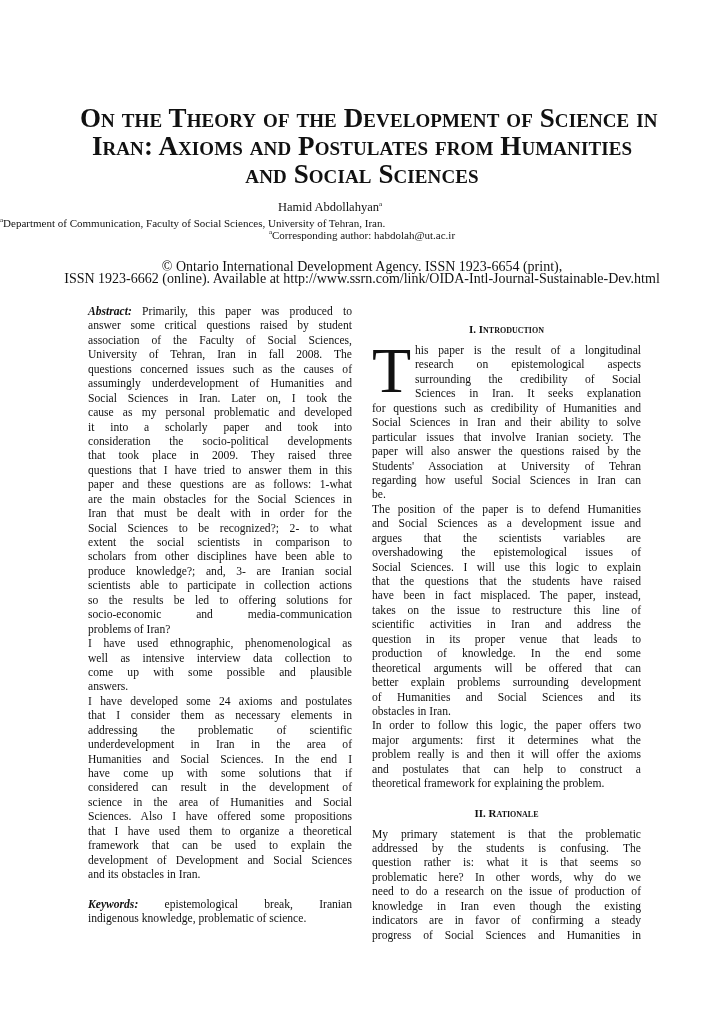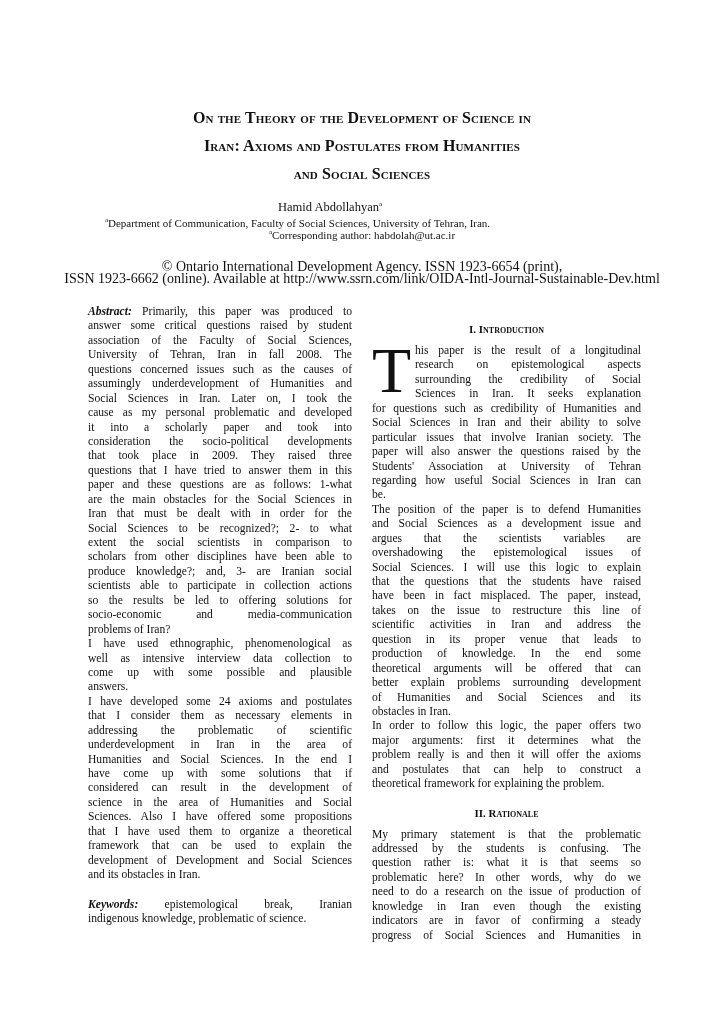--- a/index.html
+++ b/index.html
@@ -1,23 +1,23 @@
 <!DOCTYPE html>
 <html><head>
 <meta charset="utf-8">
 <style>
   html, body { margin: 0; padding: 0; background: #ffffff; }
   body { width: 724px; height: 1024px; position: relative; overflow: hidden; color: #111; font-family: "Liberation Serif", "DejaVu Serif", serif; }
   .page { position: absolute; left: 0; top: 0; width: 724px; height: 1024px; background: #fff; }
 
-  .title { position: absolute; left: 80px; width: 564px; top: 104px; text-align: center; font-weight: bold; font-variant: small-caps; font-size: 16px; line-height: 28px; letter-spacing: 0.1px; }
+  .title { position: absolute; left: 80px; width: 564px; top: 104px; text-align: center; font-weight: bold; font-variant: small-caps; font-size: 27px; line-height: 28px; letter-spacing: 0.1px; }
   .title div { white-space: nowrap; }
 
   .author { position: absolute; left: 0; width: 660px; top: 200px; text-align: center; font-size: 12.5px; line-height: 15px; }
-  .affil { position: absolute; left: 0; width: 595px; top: 216px; text-align: center; font-size: 11px; line-height: 14px; }
+  .affil { position: absolute; left: 0; width: 595px; top: 216px; font-size: 11px; line-height: 14px; }
   .corr { position: absolute; left: 0; width: 724px; top: 228px; text-align: center; font-size: 11px; line-height: 14px; }
   sup { font-size: 7px; vertical-align: top; line-height: 8px; }
   .copyright { position: absolute; left: 0; width: 724px; top: 261px; text-align: center; font-size: 14px; line-height: 11.5px; }
 
   .col { position: absolute; font-size: 11.6px; line-height: 14.45px; }
   .col-left { left: 88px; width: 264px; top: 305px; }
   .col-right { left: 372px; width: 269px; top: 322px; }
 
   .line { display: block; white-space: nowrap; text-align: justify; text-align-last: justify; height: 14.45px; overflow: visible; }
   .line.last { text-align-last: left; }

